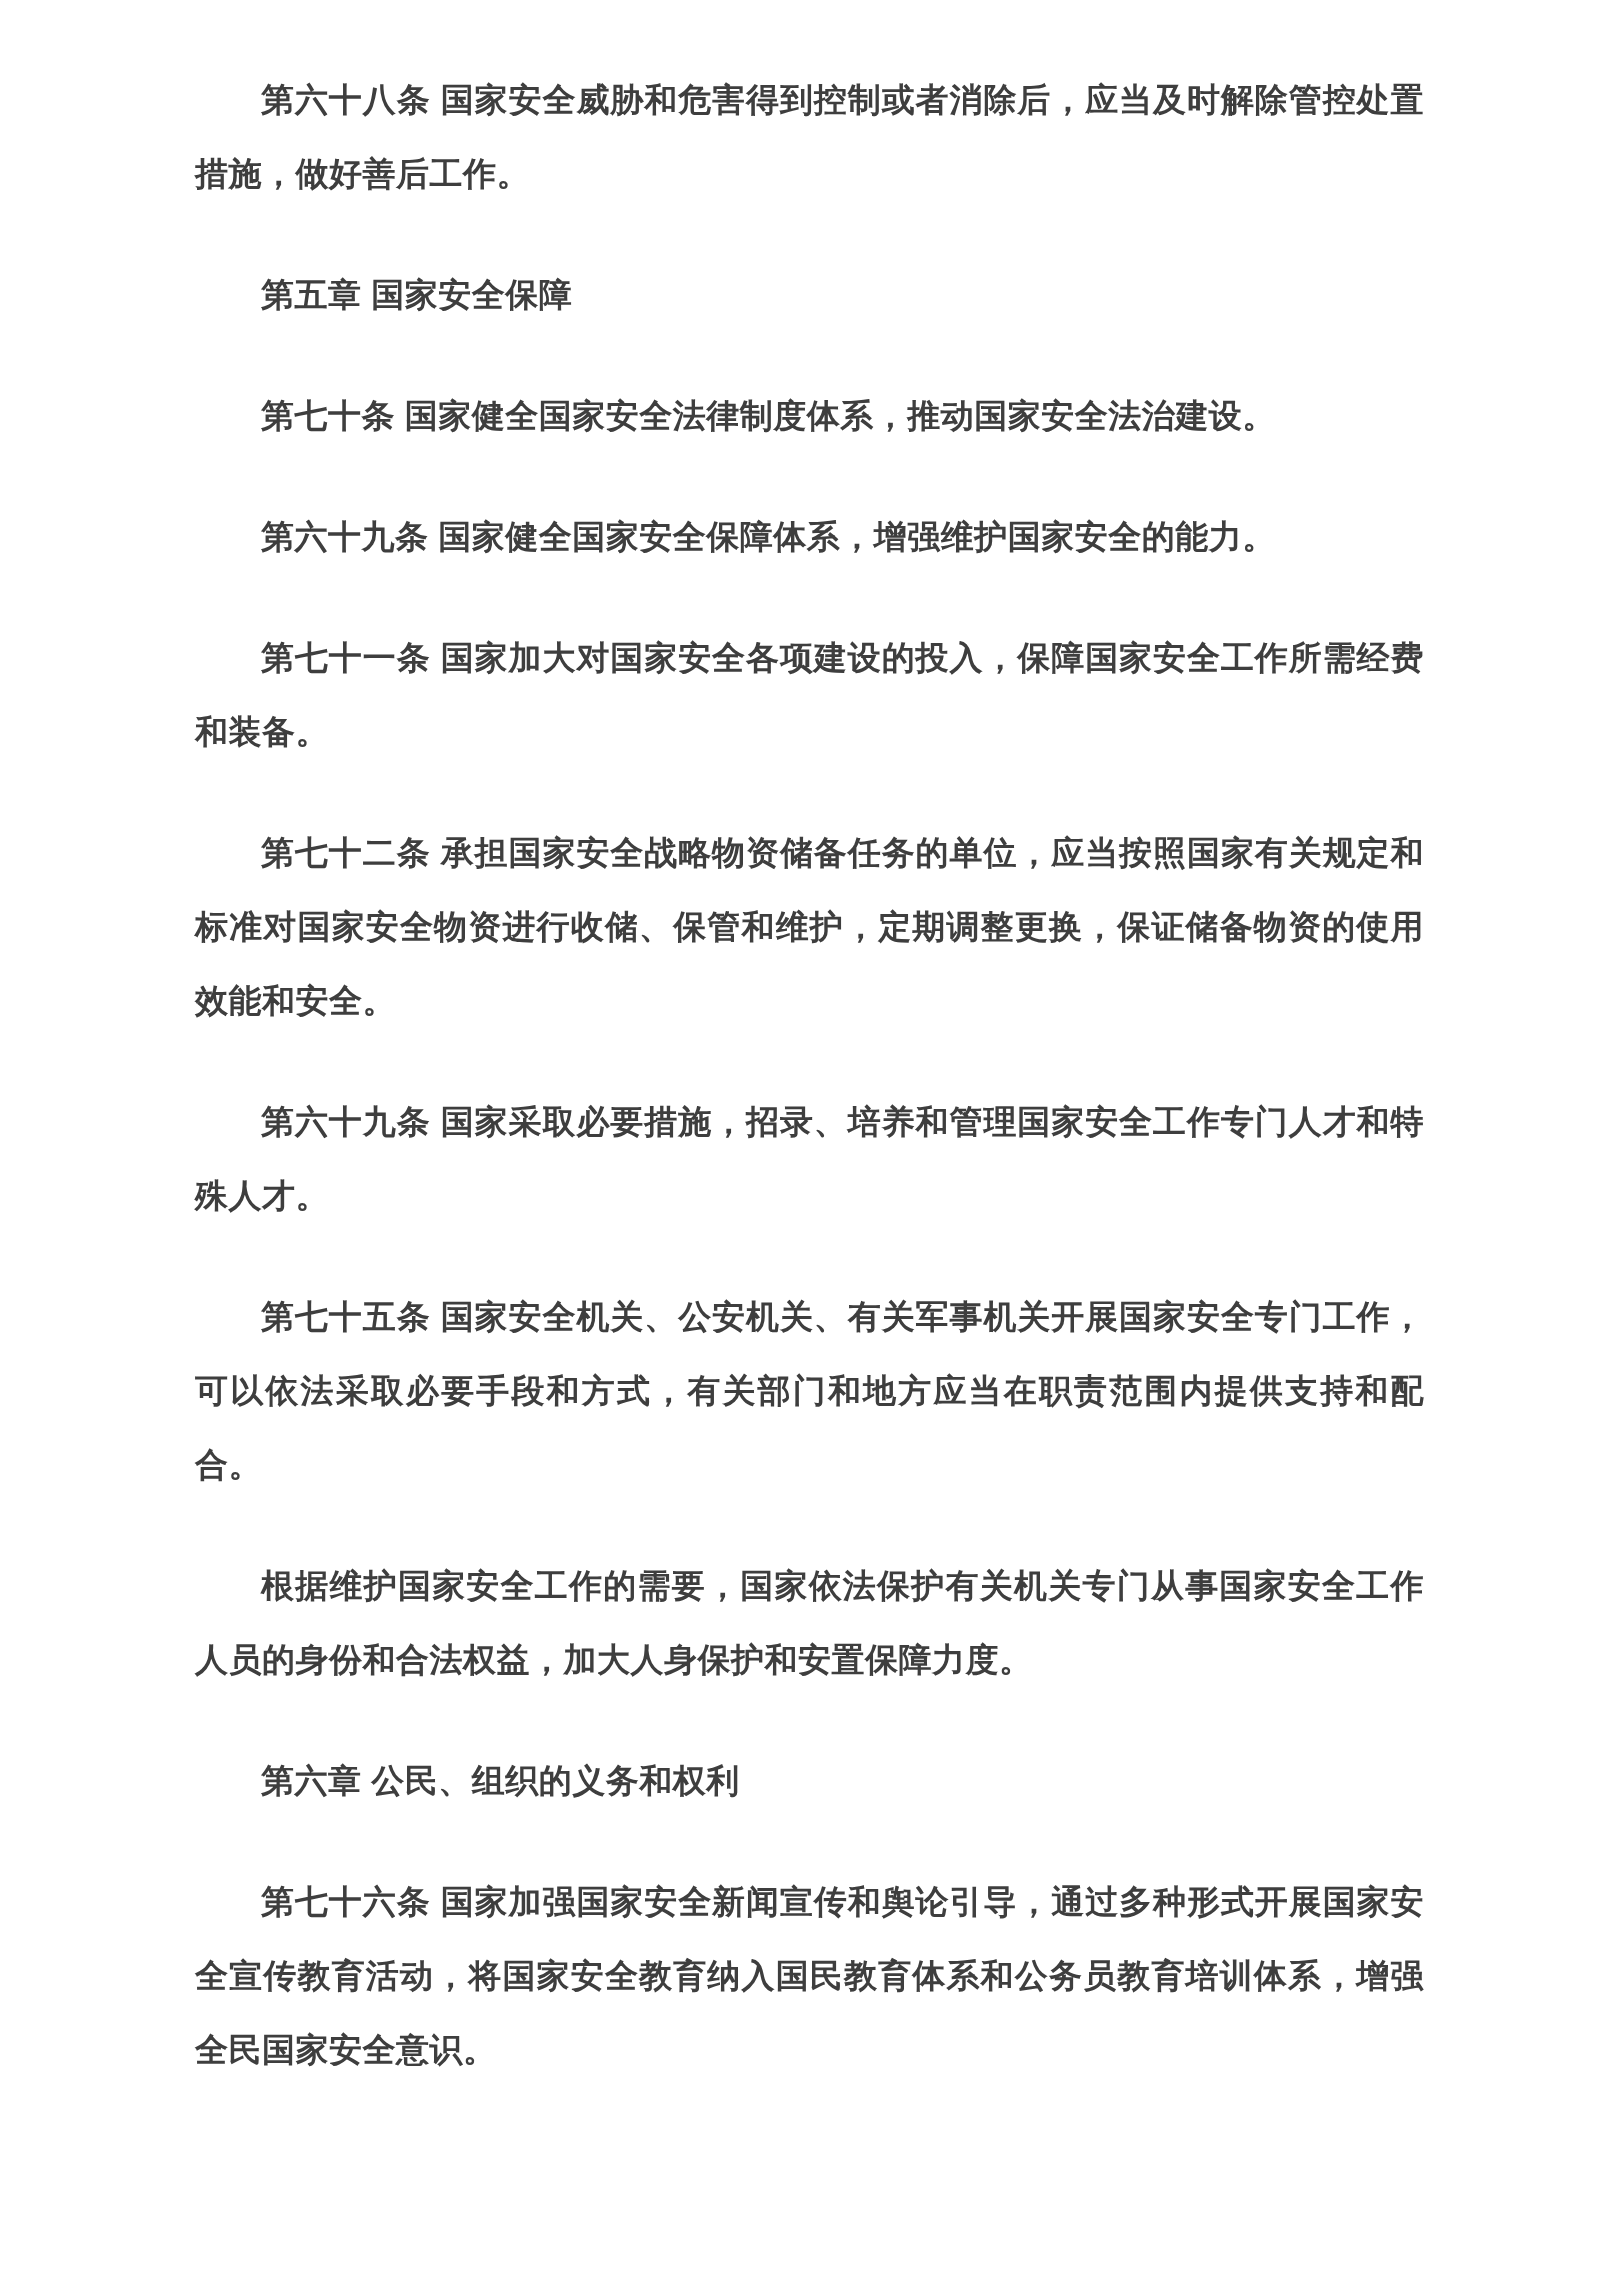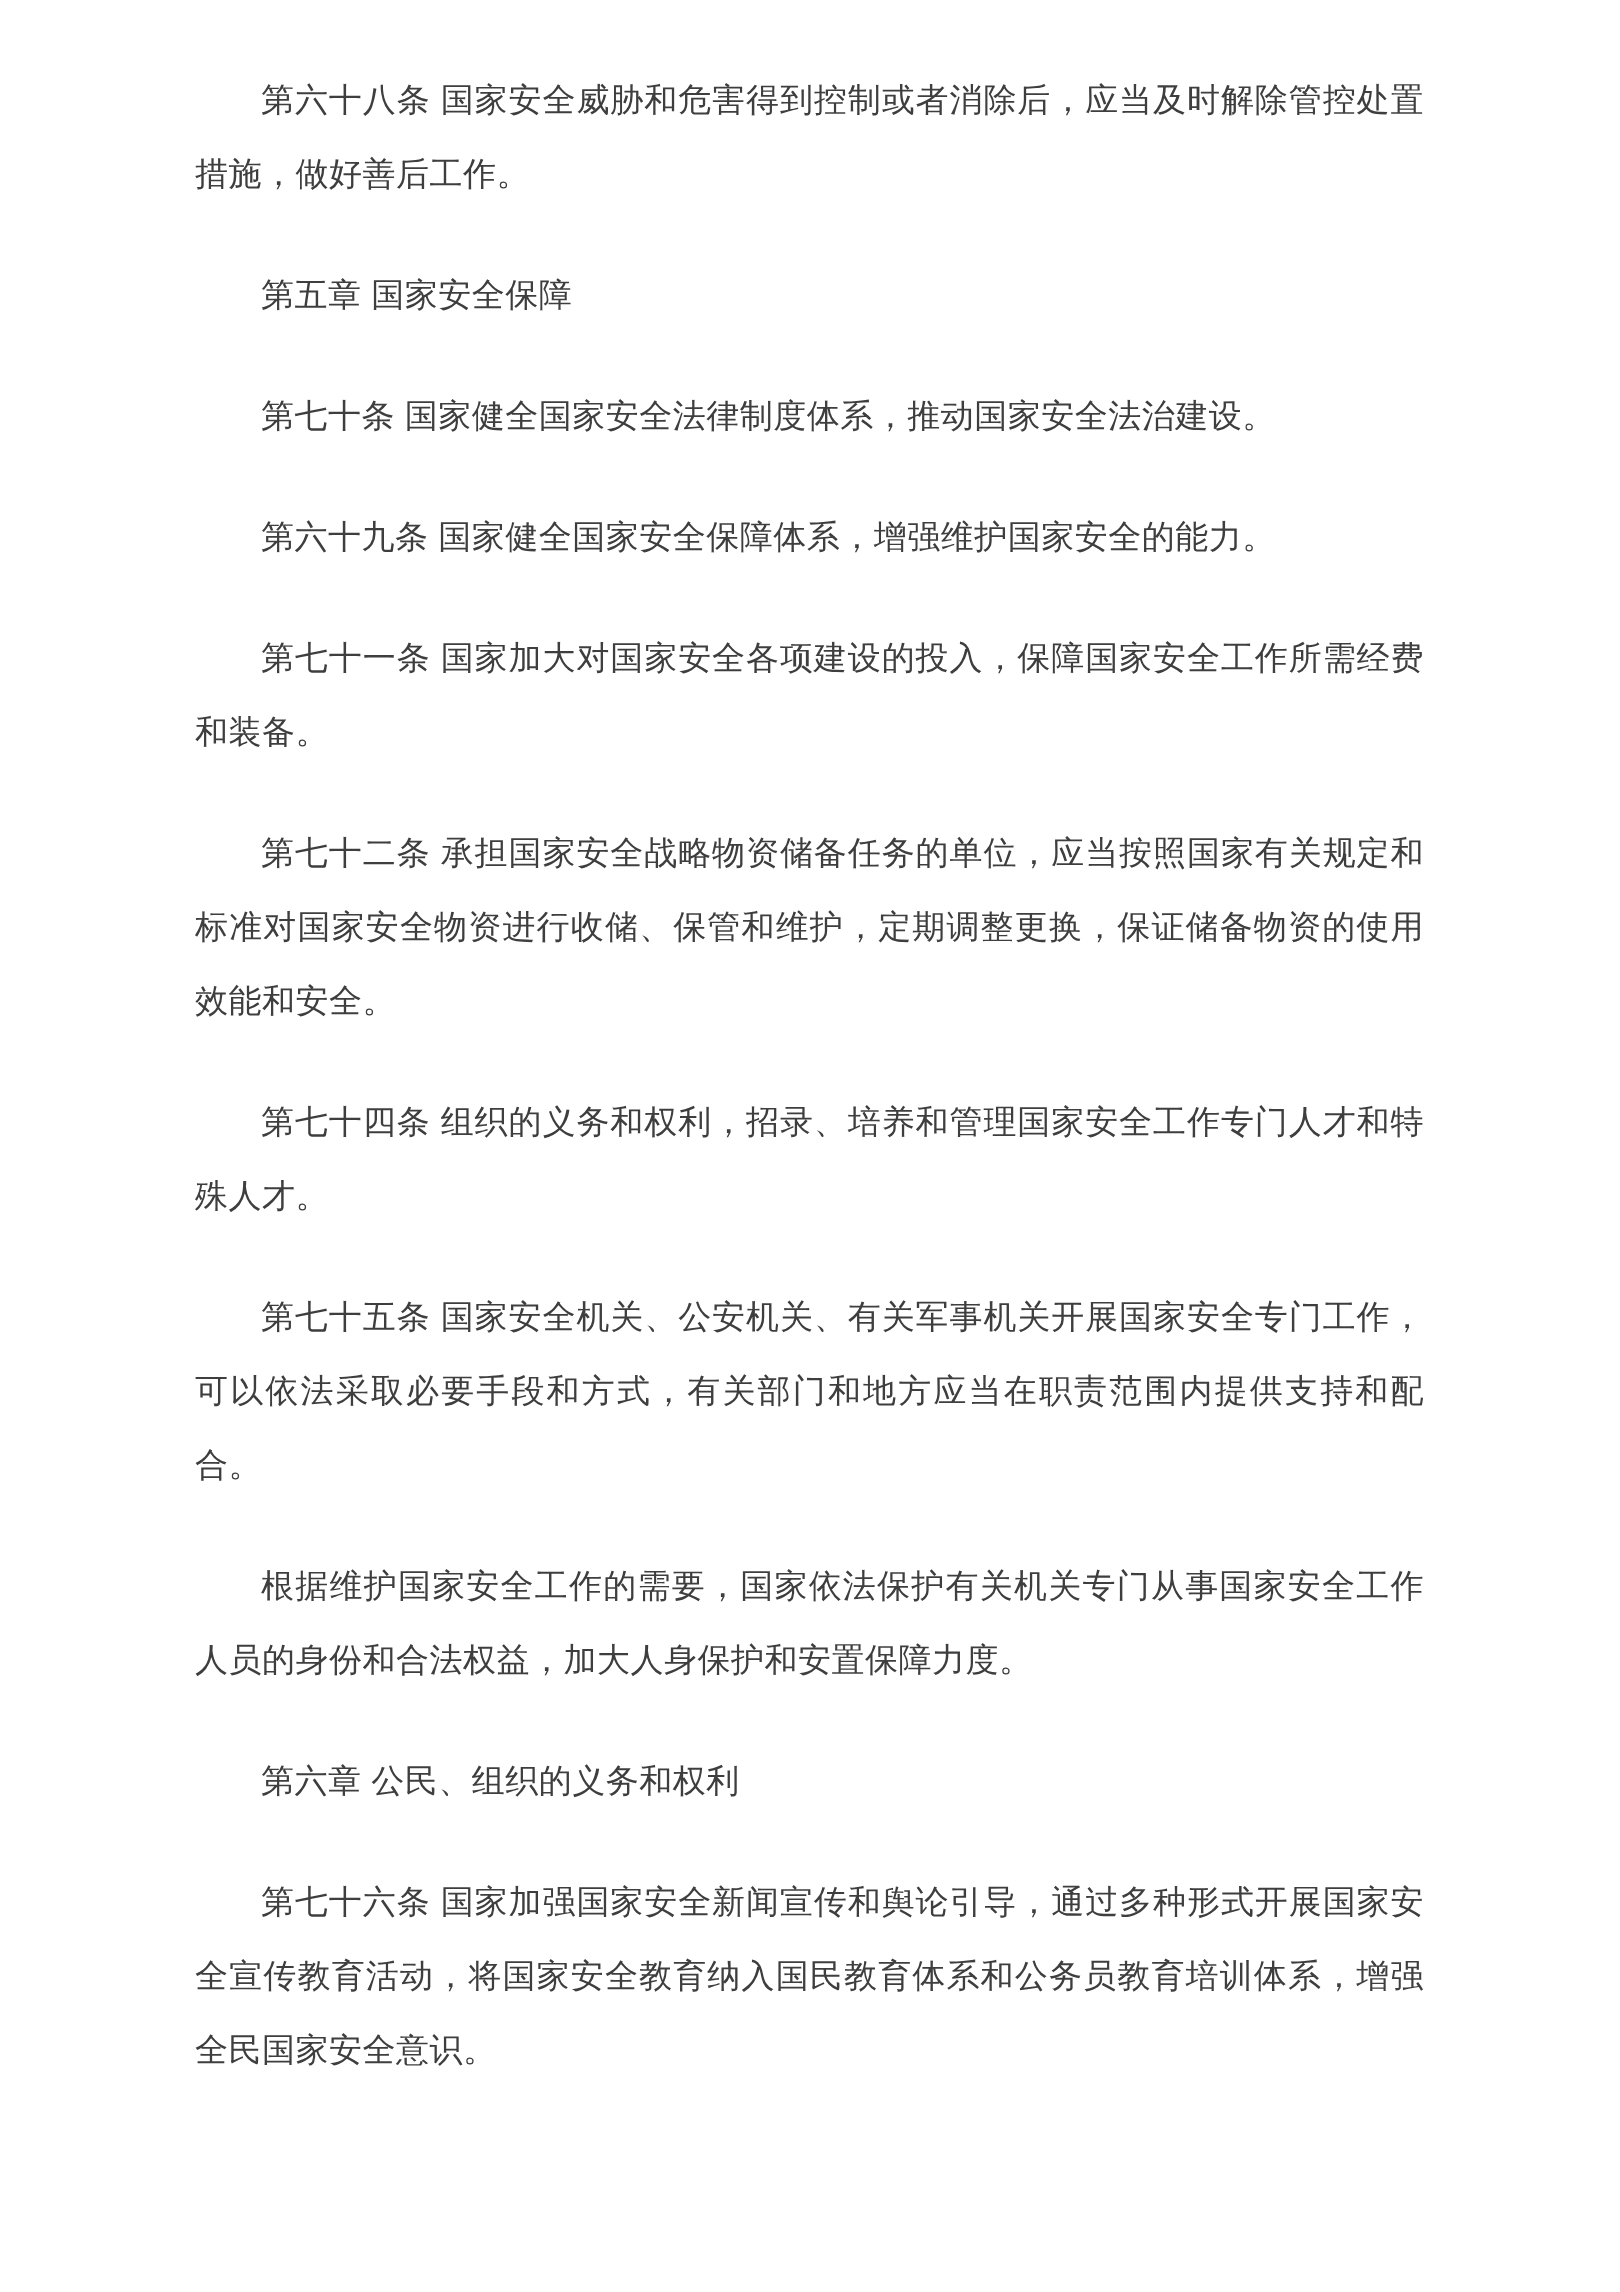--- a/index.html
+++ b/index.html
@@ -31,39 +31,40 @@
     font-size: 33px;
     line-height: 74px;
     text-align: justify;
     text-justify: inter-ideograph;
     letter-spacing: 0.5px;
   }
   .para {
     margin: 0 0 47px 0;
     text-indent: 2em;
     word-break: break-all;
+    font-weight: bold;
   }
   .para.chapter {
     text-align: left;
   }
   .para:last-child {
     margin-bottom: 0;
   }
 </style>
 </head>
 <body>
 
 <div class="page">
   <div class="content" id="doc-content">
       <p class="para article">第六十八条 国家安全威胁和危害得到控制或者消除后，应当及时解除管控处置措施，做好善后工作。</p>
       <p class="para chapter">第五章 国家安全保障</p>
       <p class="para article">第七十条 国家健全国家安全法律制度体系，推动国家安全法治建设。</p>
       <p class="para article">第六十九条 国家健全国家安全保障体系，增强维护国家安全的能力。</p>
       <p class="para article">第七十一条 国家加大对国家安全各项建设的投入，保障国家安全工作所需经费和装备。</p>
       <p class="para article">第七十二条 承担国家安全战略物资储备任务的单位，应当按照国家有关规定和标准对国家安全物资进行收储、保管和维护，定期调整更换，保证储备物资的使用效能和安全。</p>
-      <p class="para article">第七十四条 组织的义务和权利，招录、培养和管理国家安全工作专门人才和特殊人才。</p>
+      <p class="para article">第六十九条 国家采取必要措施，招录、培养和管理国家安全工作专门人才和特殊人才。</p>
       <p class="para article">第七十五条 国家安全机关、公安机关、有关军事机关开展国家安全专门工作，可以依法采取必要手段和方式，有关部门和地方应当在职责范围内提供支持和配合。</p>
       <p class="para body">根据维护国家安全工作的需要，国家依法保护有关机关专门从事国家安全工作人员的身份和合法权益，加大人身保护和安置保障力度。</p>
       <p class="para chapter">第六章 公民、组织的义务和权利</p>
       <p class="para article">第七十六条 国家加强国家安全新闻宣传和舆论引导，通过多种形式开展国家安全宣传教育活动，将国家安全教育纳入国民教育体系和公务员教育培训体系，增强全民国家安全意识。</p>
     </div>
 </div>
 
 
 </body></html>

